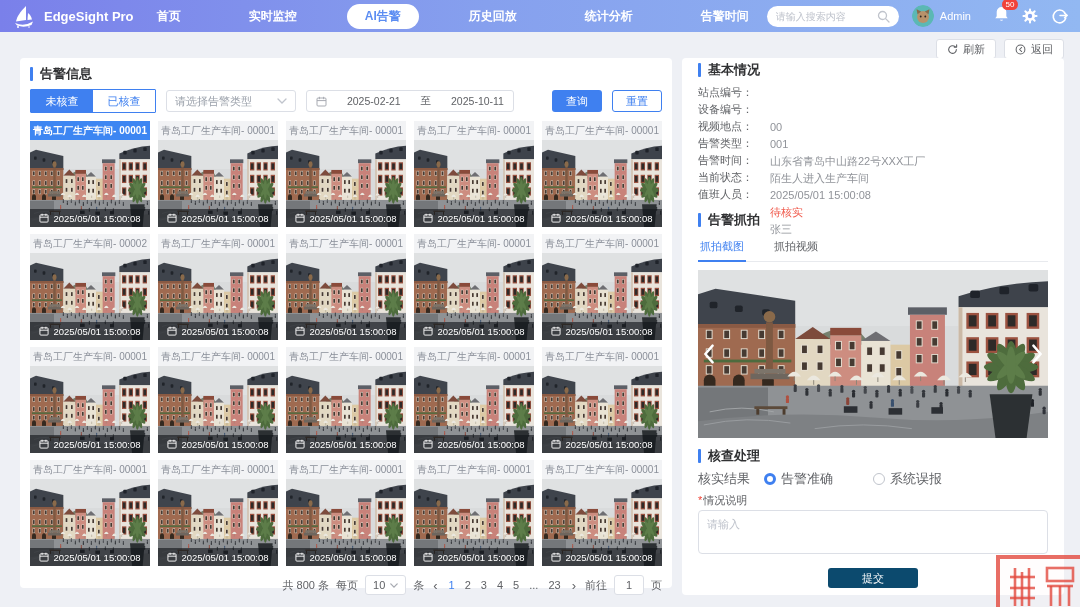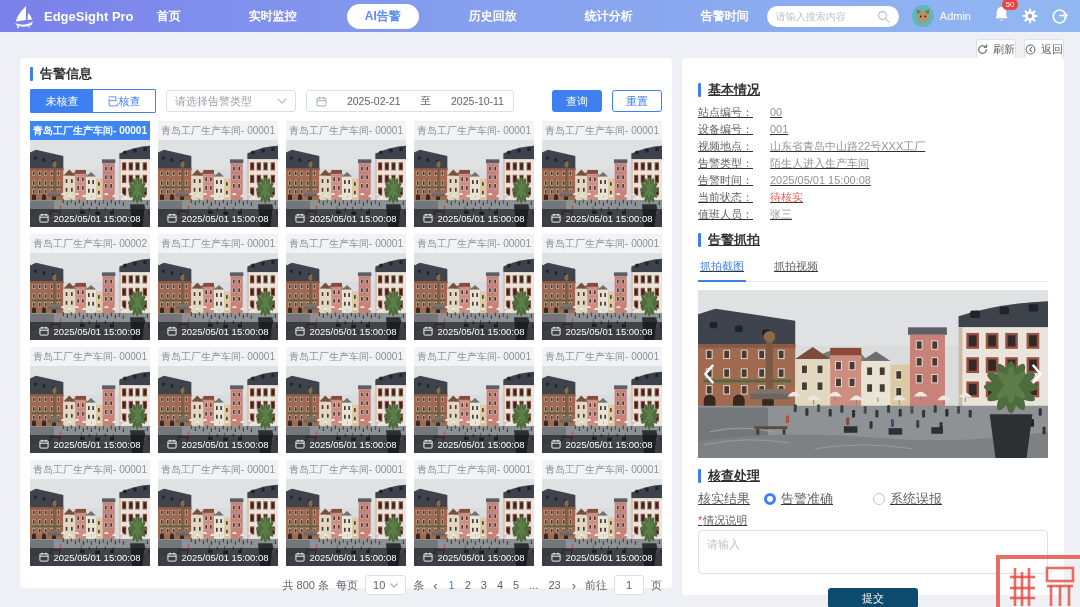--- a/index.html
+++ b/index.html
@@ -18,27 +18,27 @@
   .search-box input::placeholder { color:#bfc3cc; }
   .user-wrap { display:flex; align-items:center; gap:6px; }
   .avatar { width:22px; height:22px; border-radius:50%; overflow:hidden; display:block; }
   .admin-label { color:#fff; font-size:11px; }
   .bell-wrap { position:relative; margin-left:10px; }
   .badge { position:absolute; top:-7px; right:-9px; background:#f0423a; color:#fff; font-size:8px; border-radius:8px; padding:1.5px 3.5px; line-height:1; }
   .nav-icon { display:block; cursor:pointer; }
 
   
   .toolbar { display:flex; justify-content:flex-end; gap:8px; padding:7px 16px 0; }
-  .tool-btn { display:flex; align-items:center; gap:5px; background:#fff; border:1px solid #dcdfe6; border-radius:3px; height:20px; padding:0 0; font-size:11px; color:#606266; cursor:pointer;justify-content:flex-end; }
+  .tool-btn { display:flex; align-items:center; gap:5px; background:#fff; border:1px solid #dcdfe6; border-radius:3px; height:20px; padding:0 10px; font-size:11px; color:#606266; cursor:pointer;justify-content:flex-end; }
 
   
   .main { position:absolute; top:58px; left:20px; right:16px; display:flex; gap:10px; }
   .panel { background:#fff; border-radius:4px; }
   .left-panel { width:652px; height:530px; padding:8px 10px; }
-  .right-panel { flex:1; height:537px; padding:24px 16px;text-decoration:underline; }
+  .right-panel { flex:1; height:537px; padding:4px 16px; }
 
   .sec-title { display:flex; align-items:center; gap:7px; font-size:13px; font-weight:bold; color:#303133; height:16px; }
   .sec-bar { width:3px; height:14px; background:#3f80f0; border-radius:1px; }
 
   
   .filter-row { display:flex; align-items:center; gap:10px; margin-top:7px; }
   .toggle-group { display:flex; border:1px solid #3f80f0; border-radius:1px; overflow:hidden; }
   .toggle-btn { width:62px; height:22px; line-height:22px; text-align:center; font-size:11px; color:#3f80f0; background:#fff; cursor:pointer; }
   .toggle-btn.active { background:#3f80f0; color:#fff; }
   .select-box { width:130px; height:22px; border:1px solid #dcdfe6; border-radius:3px; display:flex; align-items:center; justify-content:space-between; padding:0 8px; font-size:11px; color:#9aa0aa; background:#fff; cursor:pointer; }
@@ -62,21 +62,21 @@
   .page-arrow { cursor:pointer; color:#606266; font-size:13px; padding:0 2px; }
   .page-num { cursor:pointer; padding:0 2px; }
   .page-num.active { color:#3f80f0; }
   .page-num.ellipsis { cursor:default; }
   .goto-input { width:30px; height:20px; border:1px solid #dcdfe6; border-radius:3px; text-align:center; font-size:11px; color:#606266; outline:none; font-family:inherit; }
 
   
   .fields { margin-top:8px; }
   .field-row { display:flex; font-size:11px; line-height:12px; margin-top:5px; height:12px; }
   .field-label { width:72px; color:#606266; flex:none; }
-  .field-value { color:#909399; }
+  .field-value { color:#909399;margin-top:35px; }
   .field-value.hl { color:#f0594b; }
 
   .capture-sec { margin-top:12px; }
   .tabs { display:flex; gap:26px; margin-top:8px; border-bottom:1px solid #e8eaee; font-size:11px; }
   .tab { padding:3px 2px 6px; color:#606266; cursor:pointer; }
   .tab.active { color:#3f80f0; border-bottom:2px solid #3f80f0; margin-bottom:-1px; }
   .carousel { position:relative; margin-top:8px; height:168px; background:#d8dadb; overflow:hidden; }
   .carousel > svg.photo { width:100%; height:100%; display:block; }
   .car-arrow { position:absolute; top:50%; transform:translateY(-50%); cursor:pointer; width:18px; height:26px; display:flex; align-items:center; justify-content:center; }
   .car-arrow.left { left:2px; } .car-arrow.right { right:2px; }

